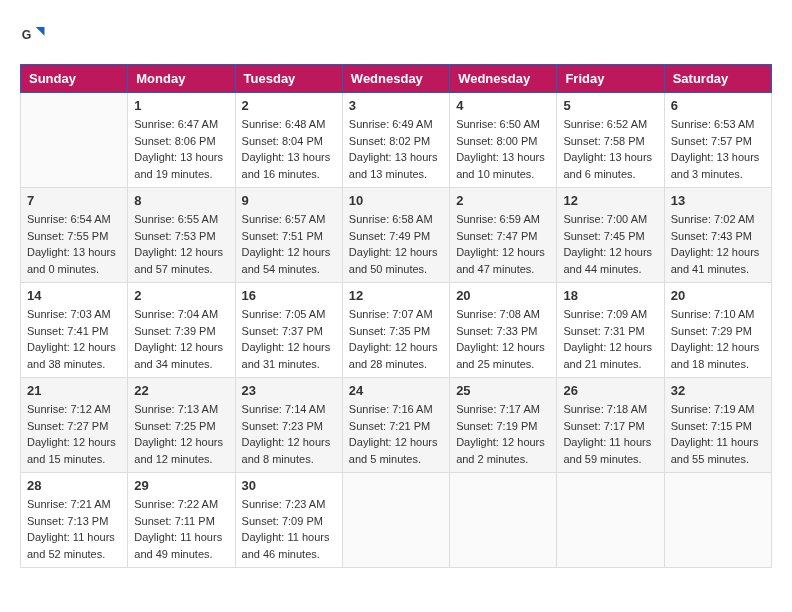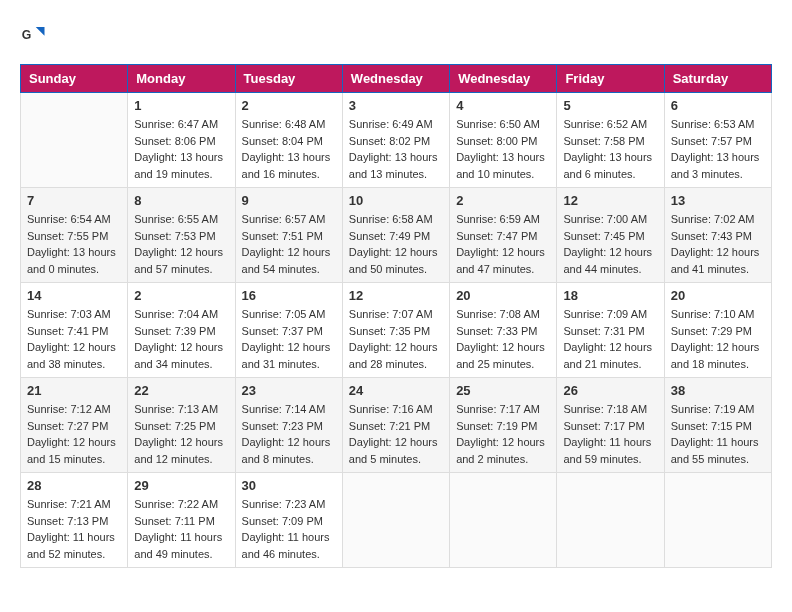--- a/index.html
+++ b/index.html
@@ -217,21 +217,21 @@
         </td>
         <td>
           <div class="day-number">25</div>
           <div class="day-info">Sunrise: 7:17 AM<br>Sunset: 7:19 PM<br>Daylight: 12 hours<br>and 2 minutes.</div>
         </td>
         <td>
           <div class="day-number">26</div>
           <div class="day-info">Sunrise: 7:18 AM<br>Sunset: 7:17 PM<br>Daylight: 11 hours<br>and 59 minutes.</div>
         </td>
         <td>
-          <div class="day-number">38</div>
+          <div class="day-number">32</div>
           <div class="day-info">Sunrise: 7:19 AM<br>Sunset: 7:15 PM<br>Daylight: 11 hours<br>and 55 minutes.</div>
         </td>
       </tr>
       <tr>
         <td>
           <div class="day-number">28</div>
           <div class="day-info">Sunrise: 7:21 AM<br>Sunset: 7:13 PM<br>Daylight: 11 hours<br>and 52 minutes.</div>
         </td>
         <td>
           <div class="day-number">29</div>

